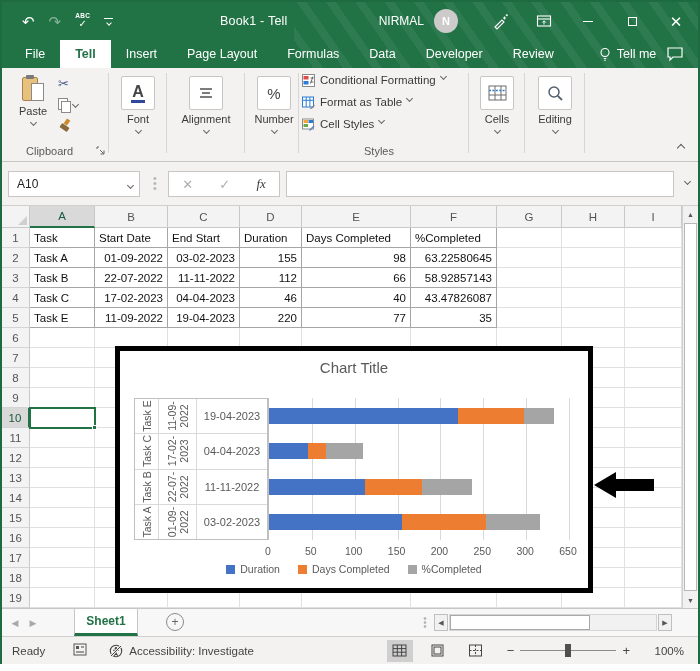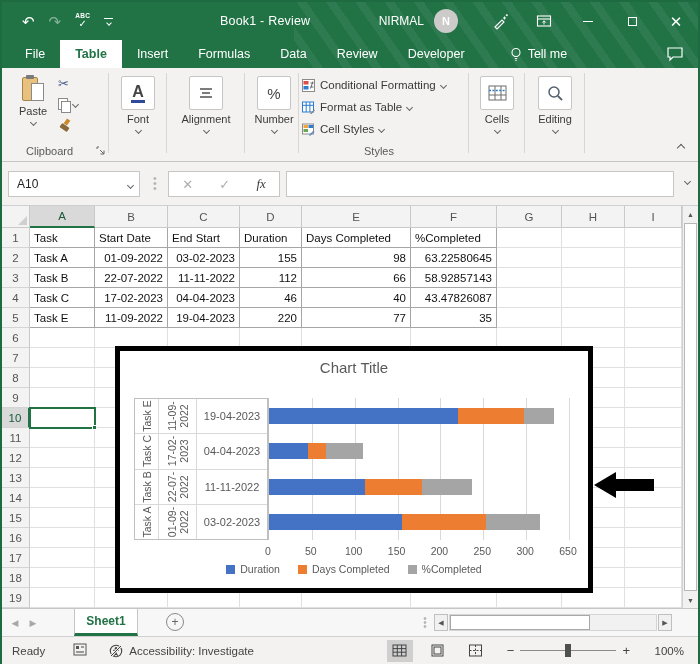--- a/index.html
+++ b/index.html
@@ -55,21 +55,21 @@
   .smallbtn { display:flex; align-items:center; gap:3px; height:15px; }
   .cuticon { font-size:13px; color:#4a5d8c; line-height:1; }
   .copyicon { position:relative; width:12px; height:13px; }
   .copyicon::before { content:""; position:absolute; left:0; top:0; width:8px; height:10px; background:#fff; border:1px solid #8a8a8a; }
   .copyicon::after { content:""; position:absolute; left:3px; top:3px; width:8px; height:10px; background:#fff; border:1px solid #8a8a8a; }
   .painticon { position:relative; width:13px; height:13px; }
   .painticon .handle { position:absolute; left:7px; top:0; width:4px; height:6px; background:#c98a2e; transform:rotate(35deg); }
   .painticon .head { position:absolute; left:2px; top:6px; width:9px; height:5px; background:#8a6a3a; border-radius:1px; transform:rotate(35deg); }
   .launcher { position:absolute; font-size:9px; color:#666; }
   .styles-group { position:absolute; left:300px; top:6px; }
-  .stylerow { display:flex; align-items:center; gap:5px; height:22px; }
+  .stylerow { display:flex; gap:5px; height:22px; }
   .stylerow .txt { font-size:11.5px; }
   .sicon { width:13px; height:13px; position:relative; flex:0 0 13px; }
   .collapse-chev { position:absolute; right:14px; bottom:8px; }
   .collapse-chev .chev { transform:rotate(-135deg); width:6px; height:6px; border-color:#5a5a5a; }
 
   
   .fonticonA { font-size:16px; font-weight:bold; color:#444; line-height:1; border-bottom:3px solid #30499b; padding:0 1px; }
 
   
   .fbar { position:relative; height:44px; background:#f3f2f1; border-bottom:1px solid #cfcfcf; }
@@ -163,21 +163,21 @@
         <span class="uicon dim">↷</span>
         <span class="abc">
           <span class="t">ABC</span>
           <span class="c">✓</span>
         </span>
         <span class="qat-custom">
           <span class="bar"></span>
               <span class="chev white"></span>
         </span>
       </div>
-      <div class="wtitle">Book1 - Review</div>
+      <div class="wtitle">Book1 - Tell</div>
       <div class="tb-right">
         <span class="username">NIRMAL</span>
         <span class="avatar">N</span>
         <span class="tbbtn">
           <svg width="17" height="17" viewBox="0 0 17 17">
                 <path d="M3 14 L10 7 l2 2 L5 16 Z" fill="none" stroke="#fff" stroke-width="1.1"></path>
                 <path d="M12.5 3.5 v3 M11 5 h3 M14.8 1.2 v2 M13.8 2.2 h2" stroke="#fff" stroke-width="1"></path>
               </svg>
         </span>
         <span class="tbbtn">
@@ -194,26 +194,27 @@
               <span class="maxglyph"></span>
             </span>
         <span class="tbbtn">
               <span class="closeglyph">✕</span>
             </span>
       </div>
     </div>
 
     <div class="tabrow">
       <div class="mtab">File</div>
-      <div class="mtab active">Table</div>
+      <div class="mtab active">Tell</div>
       <div class="mtab">Insert</div>
+      <div class="mtab">Page Layout</div>
       <div class="mtab">Formulas</div>
       <div class="mtab">Data</div>
+      <div class="mtab">Developer</div>
       <div class="mtab">Review</div>
-      <div class="mtab">Developer</div>
       <div class="tellme">
         <svg width="12" height="15" viewBox="0 0 12 15">
               <circle cx="6" cy="5.5" r="4" fill="none" stroke="#fff" stroke-width="1.1"></circle>
               <path d="M4.5 9.5 h3 M4.8 11.5 h2.4 M5.2 13.3 h1.6" stroke="#fff" stroke-width="1.1"></path>
             </svg>
         <span>Tell me</span>
       </div>
       <div class="cmtbtn">
         <svg width="18" height="16" viewBox="0 0 18 16">
               <path d="M2 2 h14 v9 h-9 l-3 3 v-3 h-2 Z" fill="none" stroke="#fff" stroke-width="1.2"></path>

